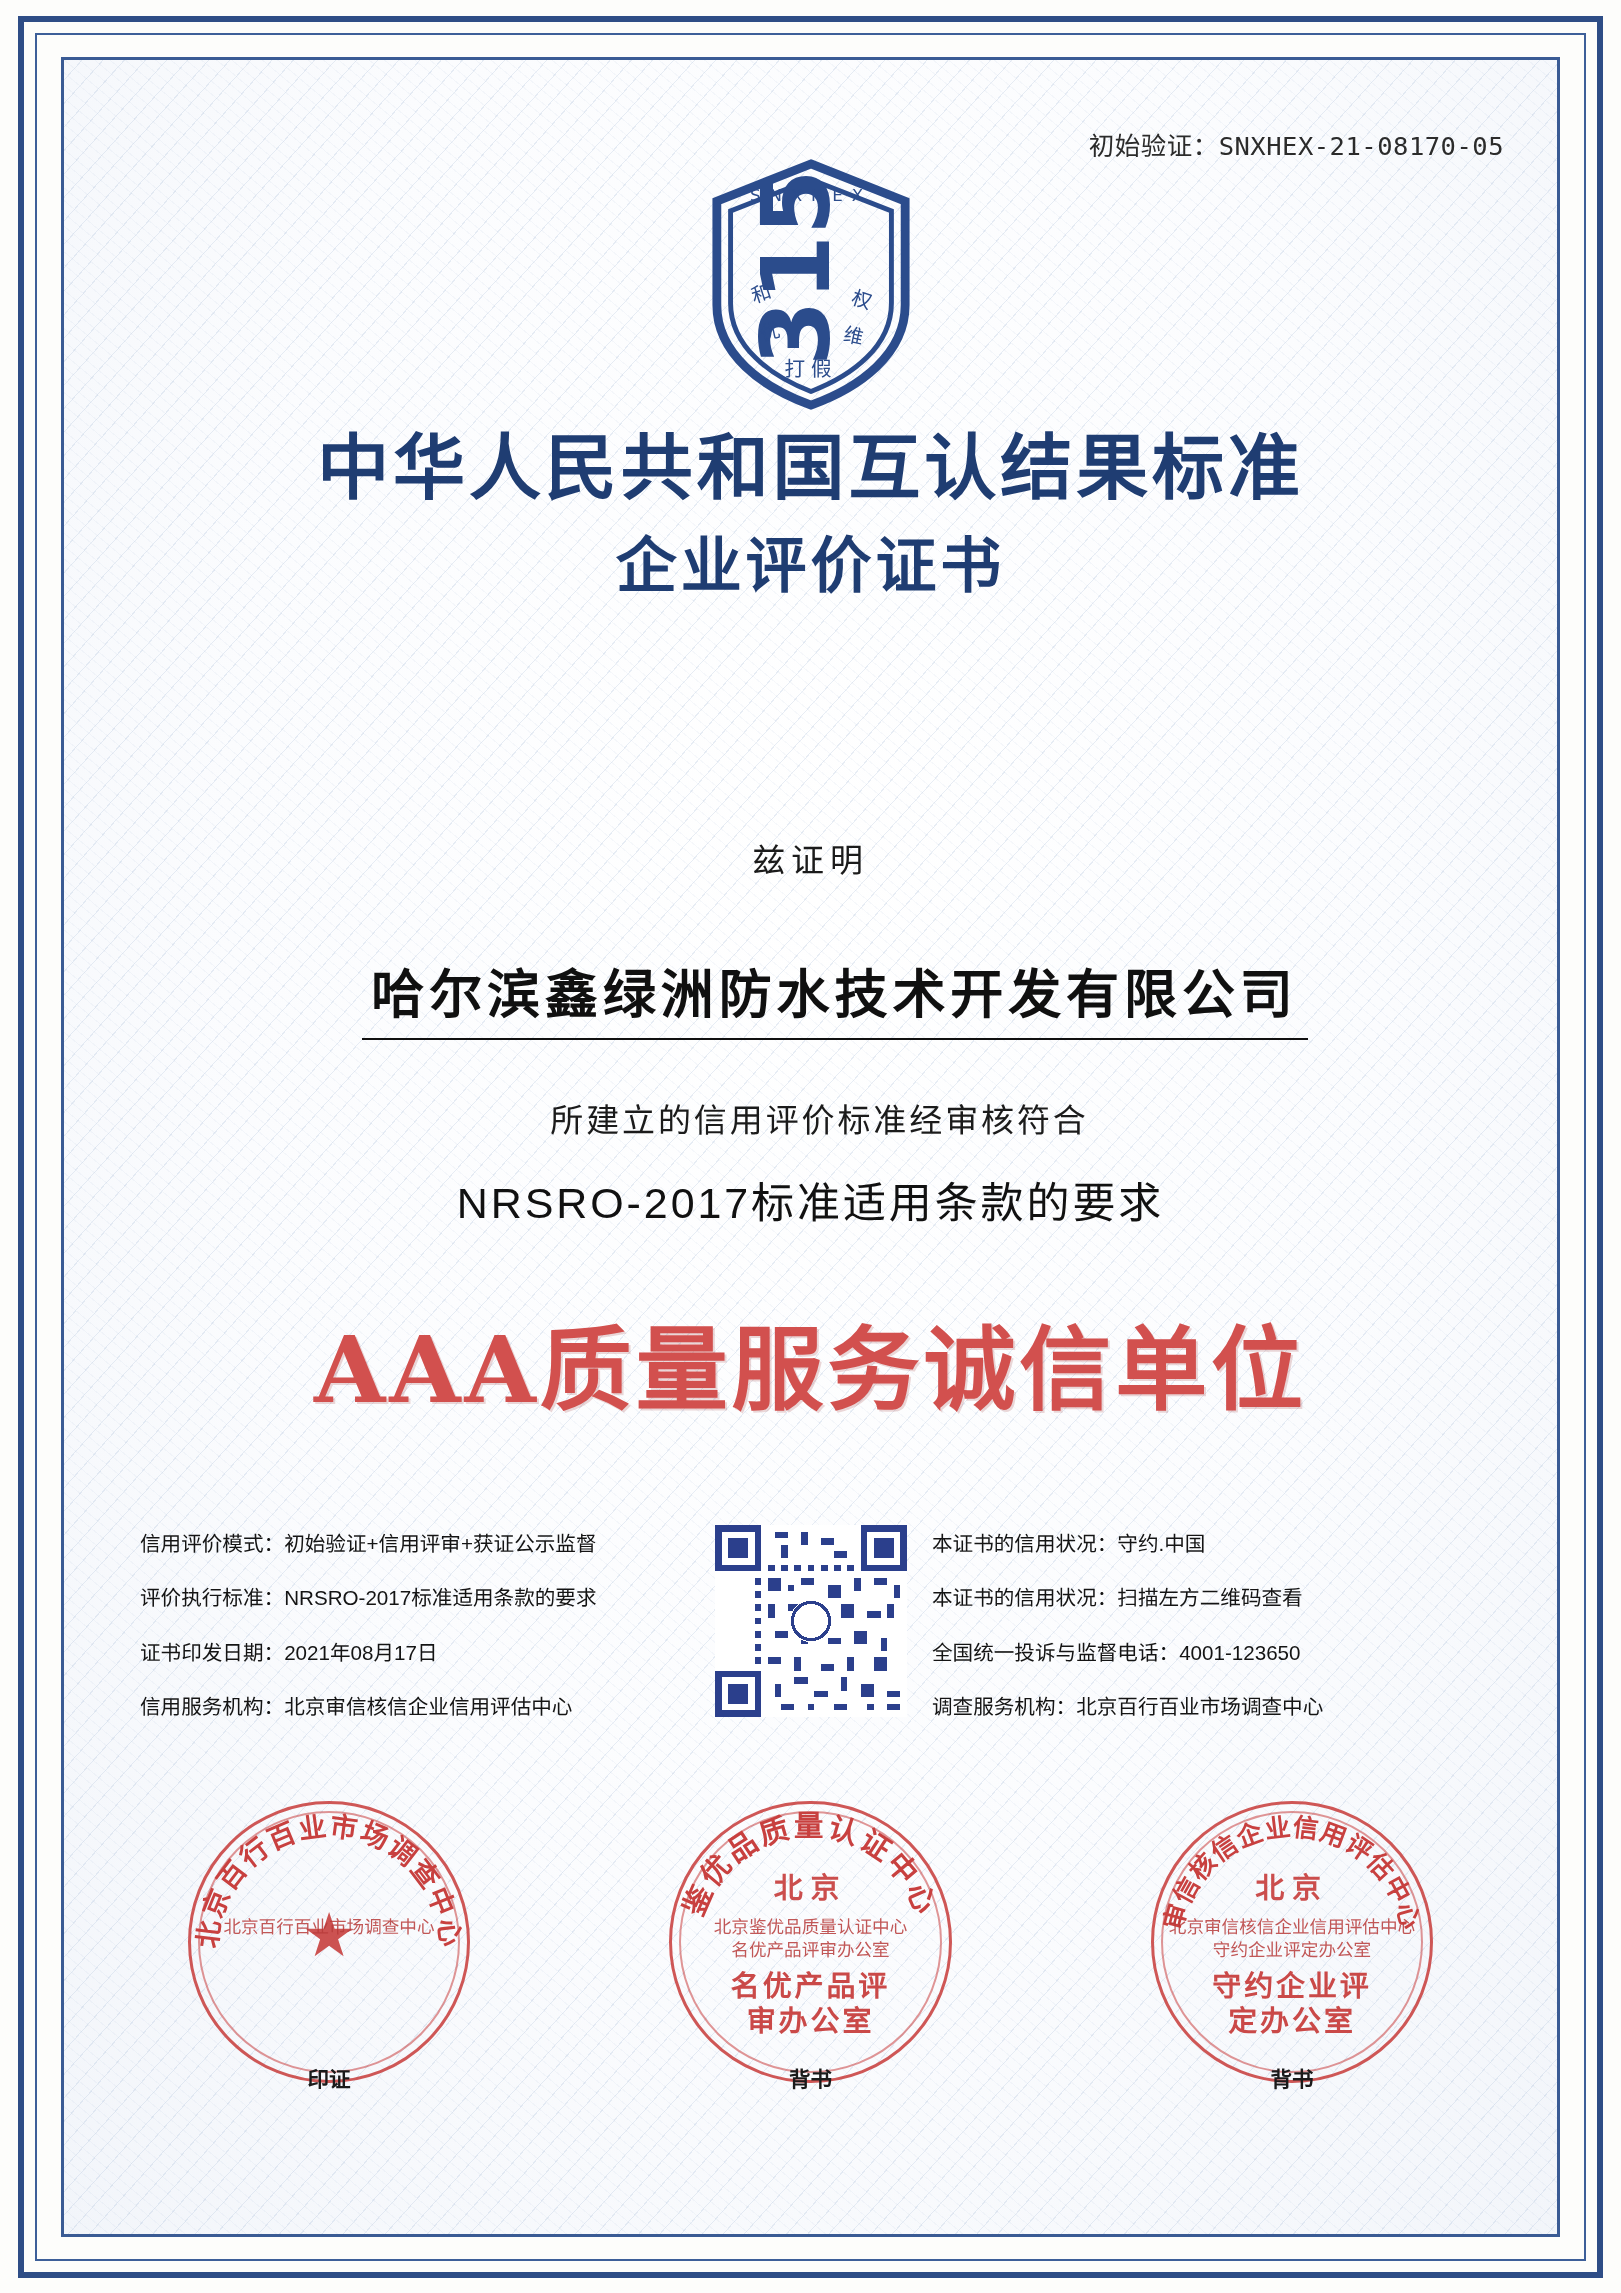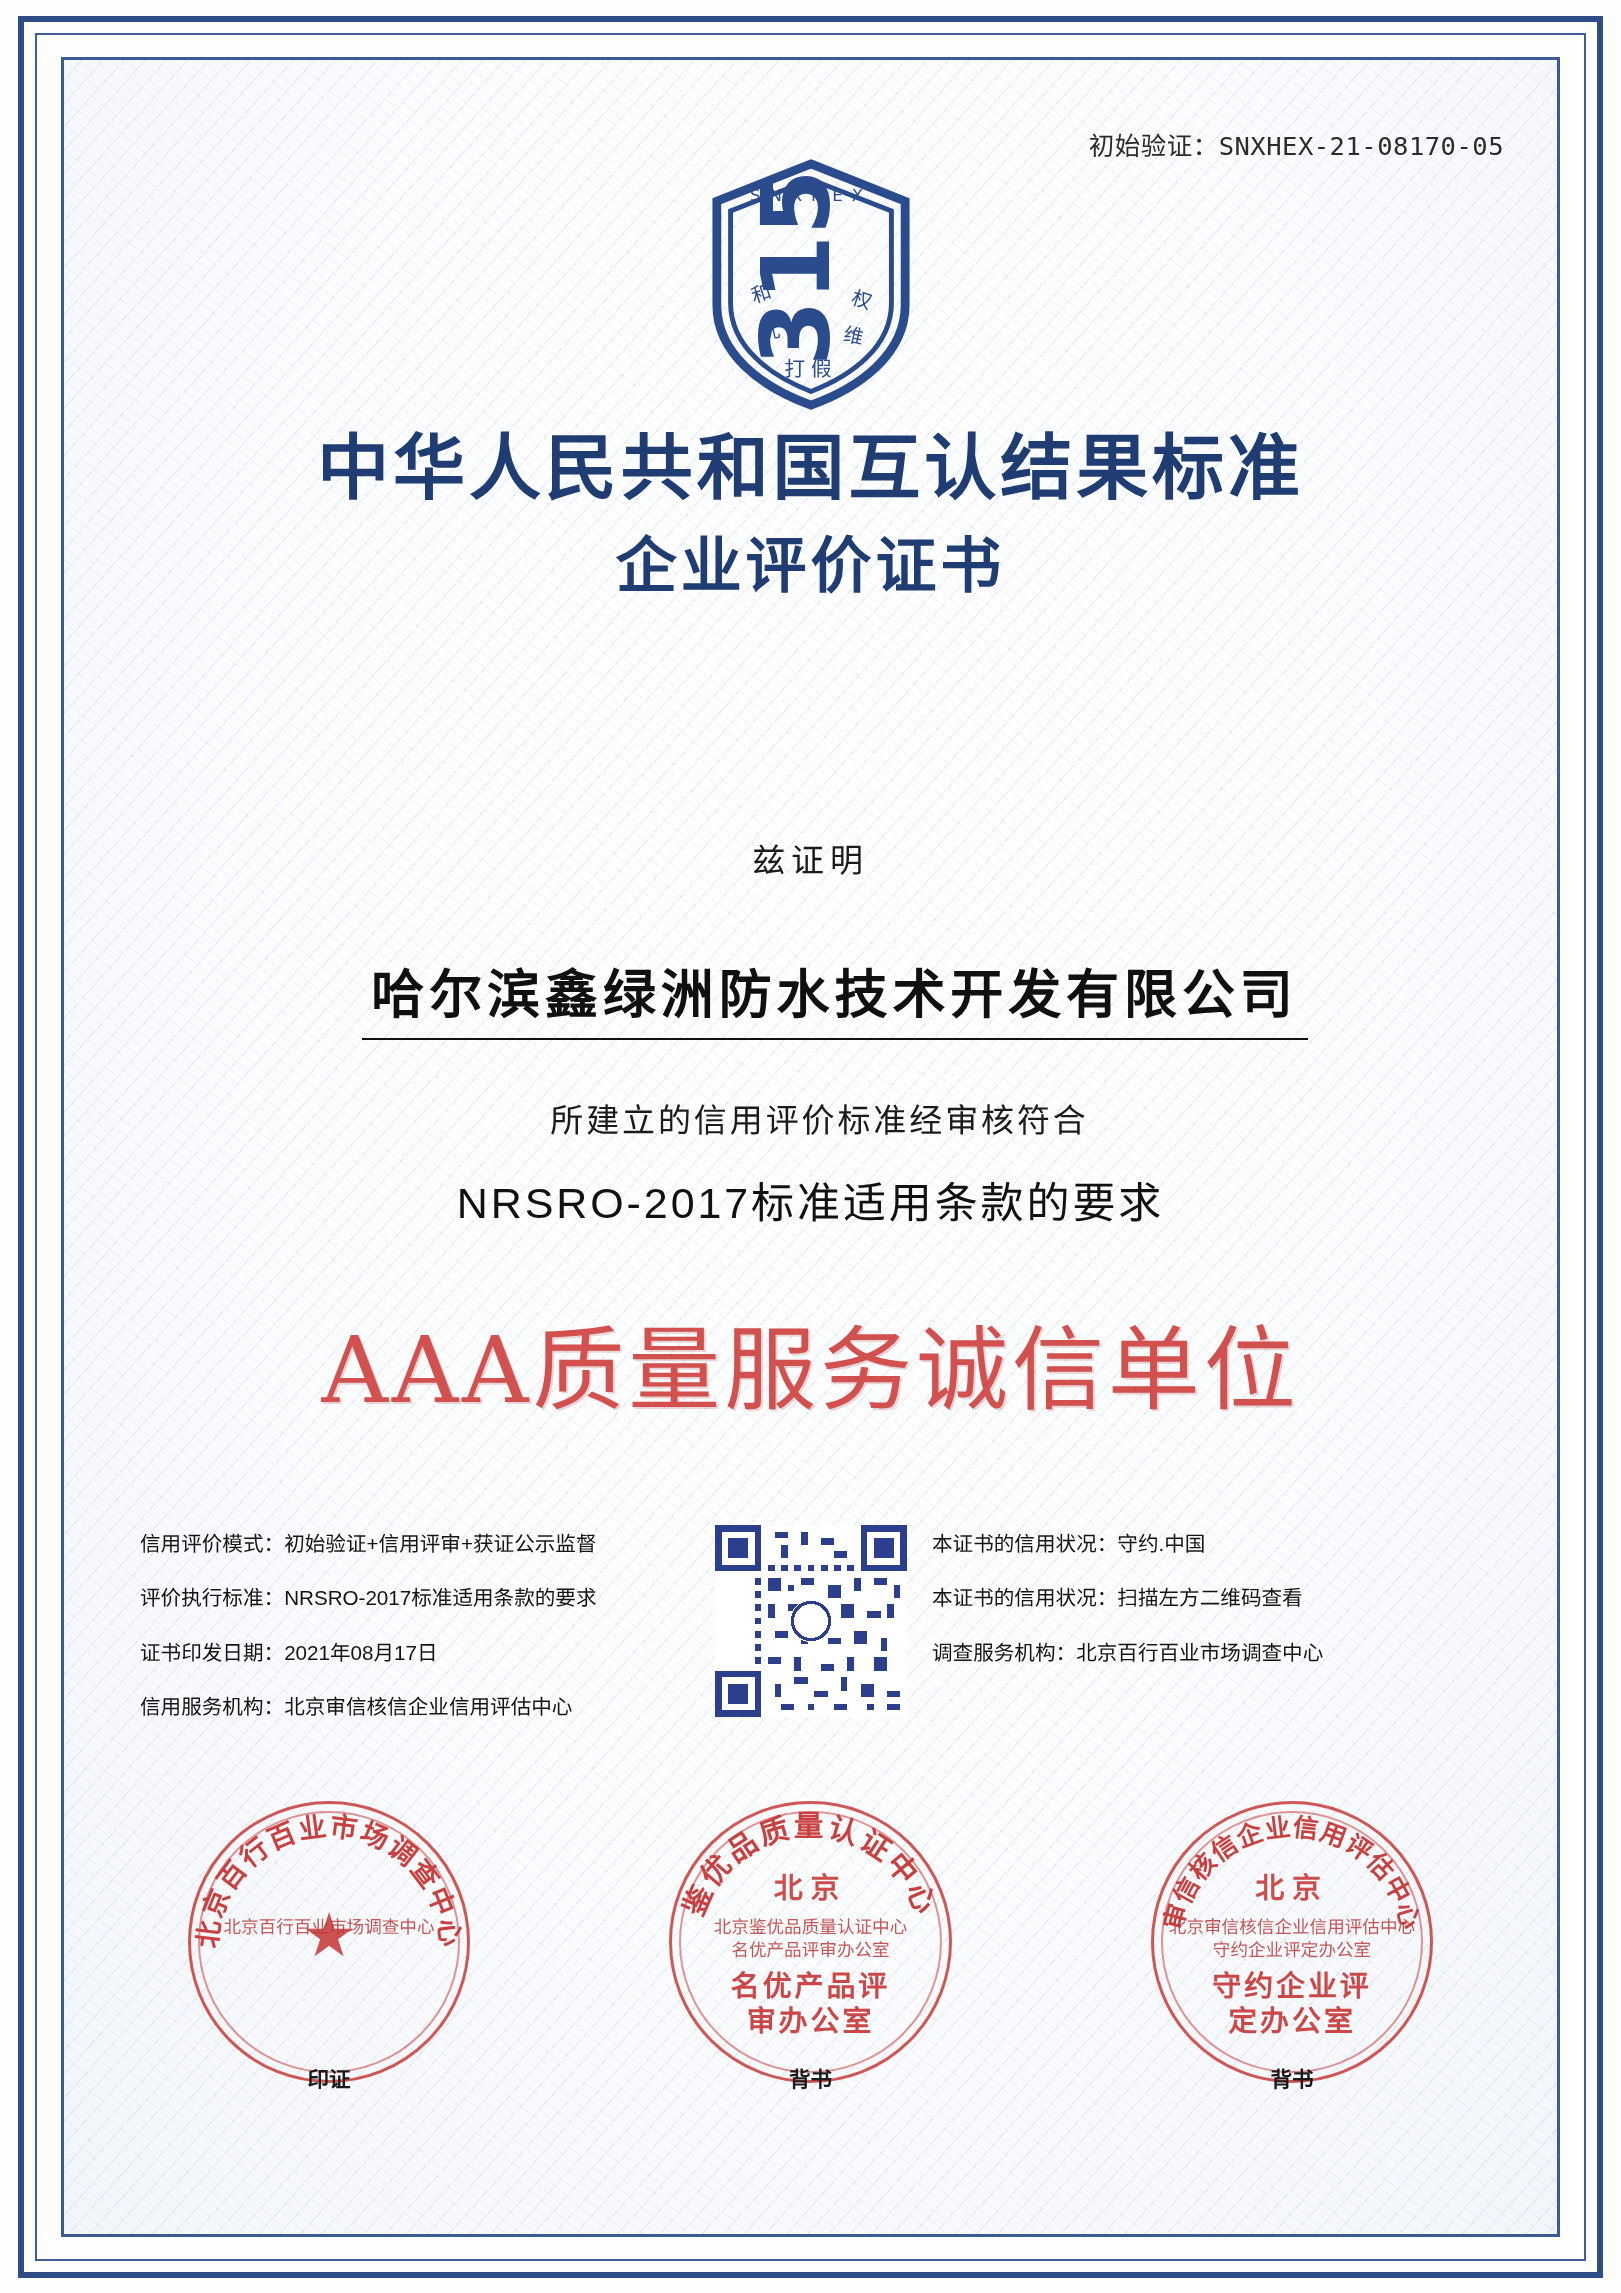--- a/index.html
+++ b/index.html
@@ -183,21 +183,21 @@
   }
 
   
   .award {
     position: absolute;
     left: 0; right: 0;
     top: 1235px;
     text-align: center;
     font-family: "DejaVu Serif", "Liberation Serif", serif;
     font-size: 92px;
-    font-weight: normal;
+    font-weight: bold;
     color: #d2504e;
     letter-spacing: 3.9px;
     text-shadow: 2px 2px 0 rgba(150,40,40,0.18);
     white-space: nowrap;
   }
 
   
   .info {
     position: absolute;
     left: 76px;
@@ -387,20 +387,23 @@
             <span class="lbl">信用服务机构：</span><span class="val">北京审信核信企业信用评估中心</span>
           </div>
         </div>
 
         <div class="info-col right">
           <div class="info-line">
             <span class="lbl">本证书的信用状况：</span><span class="val">守约.中国</span>
           </div>
           <div class="info-line">
             <span class="lbl">本证书的信用状况：</span><span class="val">扫描左方二维码查看</span>
+          </div>
+          <div class="info-line">
+            <span class="lbl">全国统一投诉与监督电话：</span><span class="val">4001-123650</span>
           </div>
           <div class="info-line">
             <span class="lbl">调查服务机构：</span><span class="val">北京百行百业市场调查中心</span>
           </div>
         </div>
       </div>
 
       <div class="qr">
         <svg width="192" height="192" viewBox="0 0 29 29" shape-rendering="crispEdges" xmlns="http://www.w3.org/2000/svg">
           <rect width="29" height="29" fill="#ffffff"></rect>

